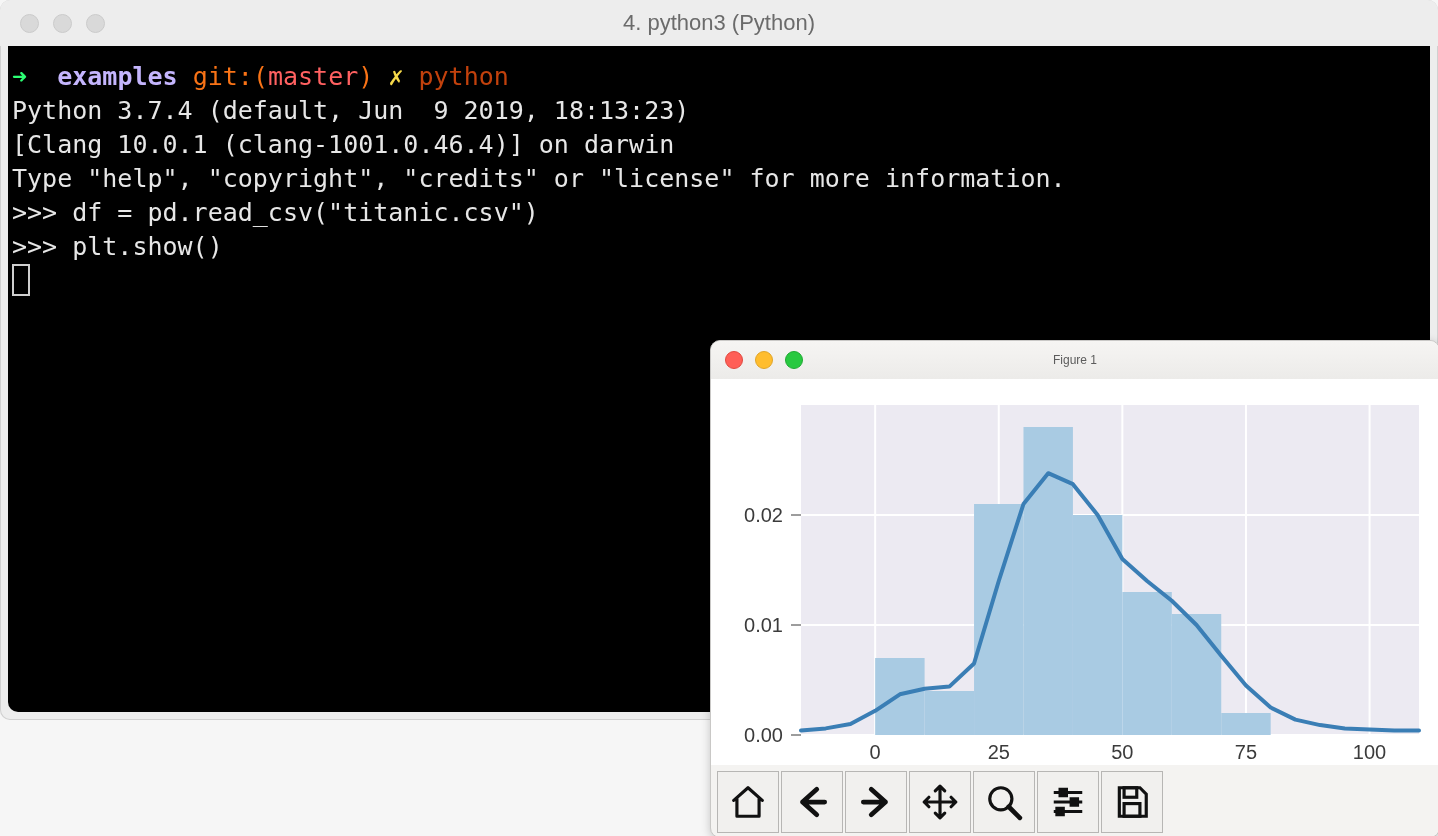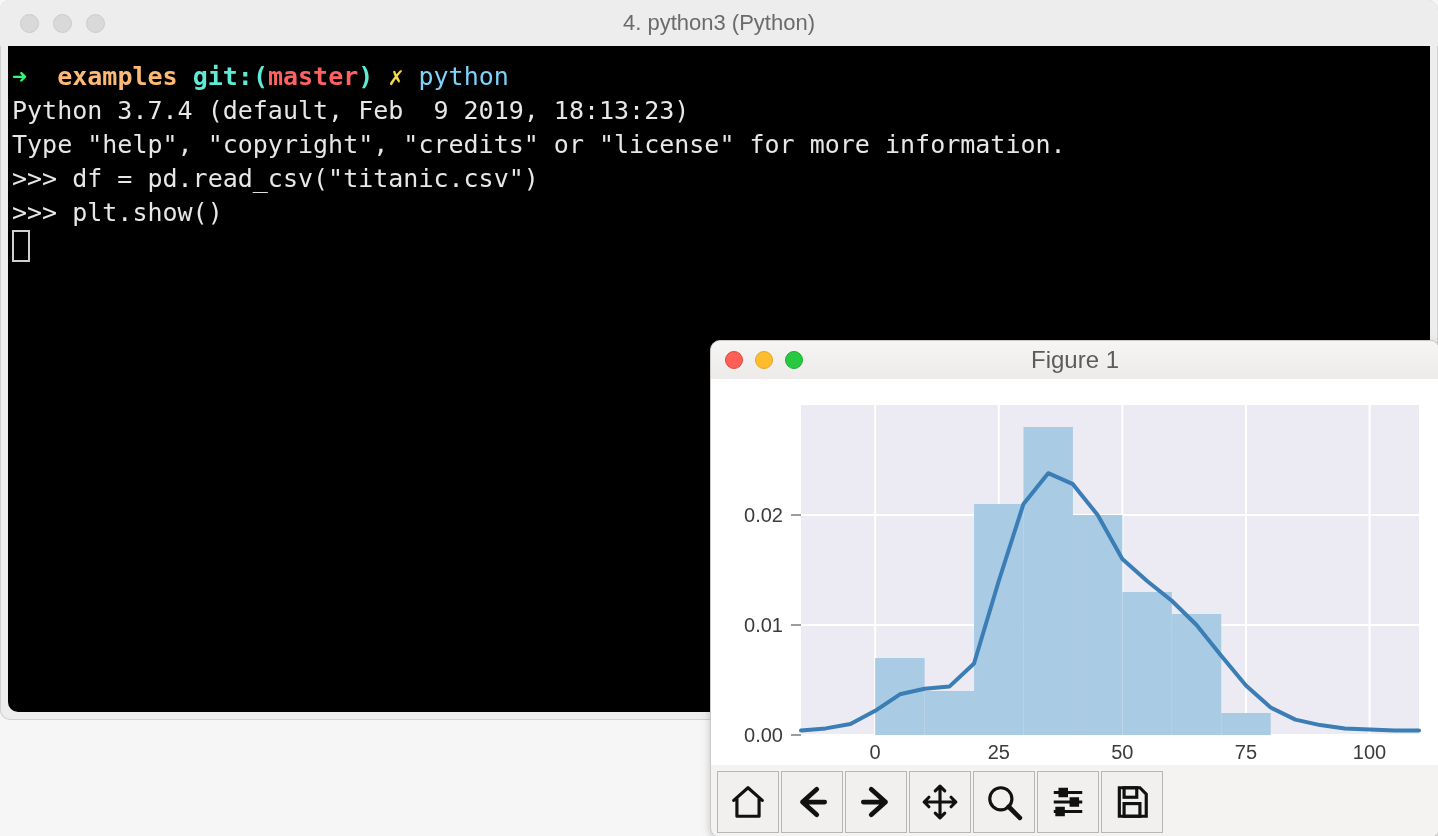--- a/index.html
+++ b/index.html
@@ -5,35 +5,35 @@
   html,body{margin:0;padding:0;width:1438px;height:836px;font-family:Menlo,Consolas,"DejaVu Sans Mono",monospace;background:#f6f6f6;overflow:hidden}
   
   .term-window{position:absolute;left:0;top:0;width:1438px;height:720px;border-radius:10px;background:#ededed;box-shadow:inset 0 0 0 1px #d0d0d0;overflow:hidden}
   .titlebar{height:46px;background:#ededed;display:flex;align-items:center;position:relative}
   .traffic{display:flex;gap:14px;padding-left:20px}
   .dot{width:17px;height:17px;border-radius:50%;background:#d9d9d9;border:1px solid #cbcbcb}
   .title-text{position:absolute;left:0;right:0;text-align:center;font-family:-apple-system,Helvetica,Arial,sans-serif;font-size:22px;color:#6b6b6b;font-weight:400}
   .term-body{position:absolute;left:8px;right:8px;top:46px;bottom:8px;background:#000;border-radius:0 0 10px 10px;padding:14px 4px 0 4px;color:#e7e7e7;font-size:25px;line-height:34px;letter-spacing:0px}
   .term-body .row{white-space:pre}
   .arrow{color:#2cff74;font-weight:bold}
-  .cyan{color:#fdba74;font-weight:bold}
-  .blue{color:#5eead4;font-weight:bold}
-  .red{color:#ff6161;font-weight:bold}
+  .cyan{color:#c4b5fd;font-weight:bold}
+  .blue{color:#f97316;font-weight:normal}
+  .red{color:#ff6161;font-weight:normal}
   .yellow{color:#f6d94a;font-weight:bold}
-  .pr{color:#7dd3fc}
+  .pr{color:#c2410c}
   .cursor{display:inline-block;width:14px;height:28px;border:2px solid #cfcfcf;vertical-align:-4px}
   
   .fig-window{position:absolute;left:710px;top:340px;width:728px;height:496px;background:#f4f3f1;border-radius:10px;border:1px solid #c9c8c6;box-shadow:0 2px 10px rgba(0,0,0,.2);overflow:hidden}
   .fig-titlebar{height:38px;background:linear-gradient(#f6f5f3,#ecebe9);display:flex;align-items:center;position:relative;border-bottom:1px solid #d8d7d5}
   .fig-traffic{display:flex;gap:12px;padding-left:14px}
   .fdot{width:16px;height:16px;border-radius:50%}
   .fred{background:#ff5f57;border:1px solid #e1493f}
   .fyel{background:#ffbd2e;border:1px solid #e0a428}
   .fgrn{background:#28c940;border:1px solid #1faa33}
-  .fig-title{position:absolute;left:0;right:0;text-align:center;font-family:-apple-system,Helvetica,Arial,sans-serif;font-size:24px;color:#5c5c5c}
+  .fig-title{position:absolute;left:0;right:0;text-align:center;font-family:-apple-system,Helvetica,Arial,sans-serif;font-size:12px;color:#5c5c5c}
   .fig-canvas{position:absolute;left:0;top:38px;right:0;bottom:72px;background:#ffffff}
   .fig-toolbar{position:absolute;left:6px;bottom:6px;height:60px;display:flex;gap:2px}
   .tbtn{width:60px;height:60px;border:1px solid #b7b6b4;background:#f1f0ee;display:flex;align-items:center;justify-content:center;color:#2d2d2d}
   .tbtn svg{width:38px;height:38px;stroke:#111;fill:none;stroke-width:2}
   .tick-label{font:20px -apple-system,Helvetica,Arial,sans-serif;fill:#3b3b3b}
 </style>
 </head>
 <body>
 
 <div class="term-window">
@@ -41,21 +41,22 @@
     <div class="traffic">
       <div class="dot"></div>
       <div class="dot"></div>
       <div class="dot"></div>
     </div>
     <div class="title-text">4. python3 (Python)</div>
   </div>
 
   <div class="term-body">
     <div class="row"><span class="arrow">➜</span>  <span class="cyan">examples</span> <span class="blue">git:</span><span class="blue">(</span><span class="red">master</span><span class="blue">)</span> <span class="yellow">✗</span> <span class="pr">python</span></div>
-    <div class="row">Python 3.7.4 (default, Feb  9 2019, 18:13:23)</div>
+    <div class="row">Python 3.7.4 (default, Jun  9 2019, 18:13:23)</div>
+    <div class="row">[Clang 10.0.1 (clang-1001.0.46.4)] on darwin</div>
     <div class="row">Type "help", "copyright", "credits" or "license" for more information.</div>
     <div class="row">&gt;&gt;&gt; df = pd.read_csv("titanic.csv")</div>
     <div class="row">&gt;&gt;&gt; plt.show()</div>
     <div class="row"><span class="cursor"></span></div>
   </div>
 </div>
 
 <div class="fig-window">
   <div class="fig-titlebar">
     <div class="fig-traffic">

